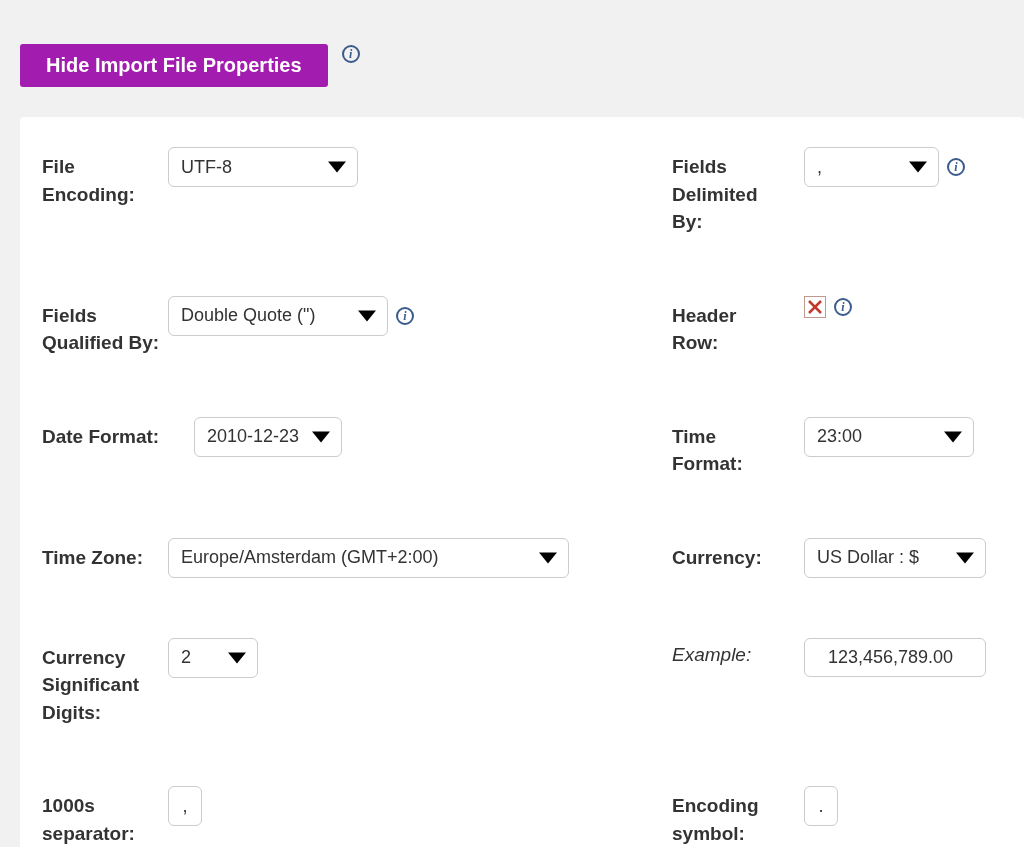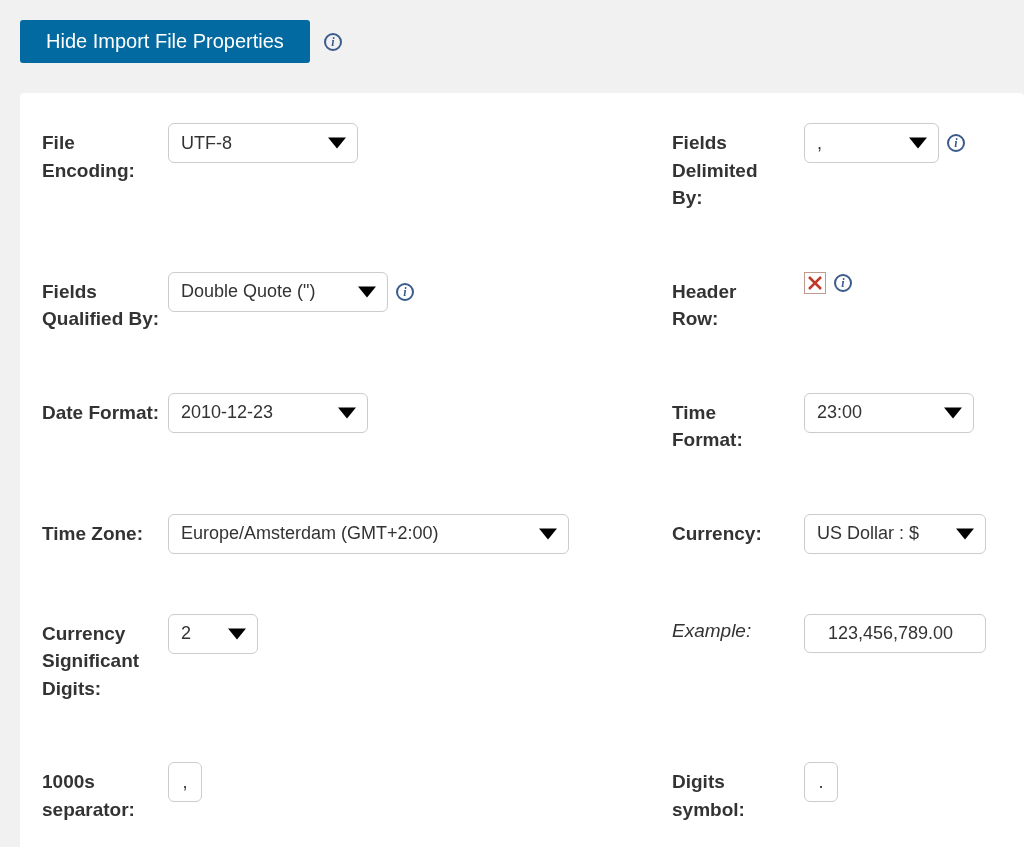--- a/index.html
+++ b/index.html
@@ -14,28 +14,29 @@
       min-height: 847px;
       padding: 20px 0 0 20px;
     }
     .header-row {
       display: flex;
       align-items: center;
       gap: 14px;
       margin-bottom: 30px;
     }
     .hide-btn {
-      background: #0369a1;
+      background: #a21caf;
       color: #fff;
       border: none;
       padding: 10px 26px;
       font-size: 20px;
-      font-weight: 400;
+      font-weight: 700;
       border-radius: 3px;
       cursor: pointer;
+      margin-top: 24px;
     }
     .info-icon {
       display: inline-flex;
       align-items: center;
       justify-content: center;
       width: 18px;
       height: 18px;
       border: 2px solid #3b5b8c;
       border-radius: 50%;
       color: #3b5b8c;
@@ -110,21 +111,21 @@
       transform: translateY(-50%);
       pointer-events: none;
     }
     .caret-svg {
       width: 18px;
       height: 12px;
       display: block;
     }
     .w-190 { width: 190px; }
     .w-135 { width: 135px; }
-    .w-178 { width: 200px; }
+    .w-178 { width: 148px; margin-left: 26px; }
     .w-220 { width: 220px; }
     .w-170 { width: 170px; }
     .w-415 { width: 401px; }
     .w-90  { width: 90px; }
     .w-182 { width: 182px; }
     .text-input {
       border: 1px solid #ccc;
       border-radius: 6px;
       background: #fff;
       padding: 8px 23px;
@@ -316,20 +317,20 @@
     </div>
 
     <div class="field">
       <div class="label">1000s separator:</div>
       <div class="control-wrap">
         <input type="text" class="tiny-input" value="," style="">
       </div>
     </div>
 
     <div class="field-right">
-      <div class="label">Digits symbol:</div>
+      <div class="label">Encoding symbol:</div>
       <div class="control-wrap">
         <input type="text" class="tiny-input" value="." style="">
       </div>
     </div>
 
   </div>
 </div>
 
 </body></html>

